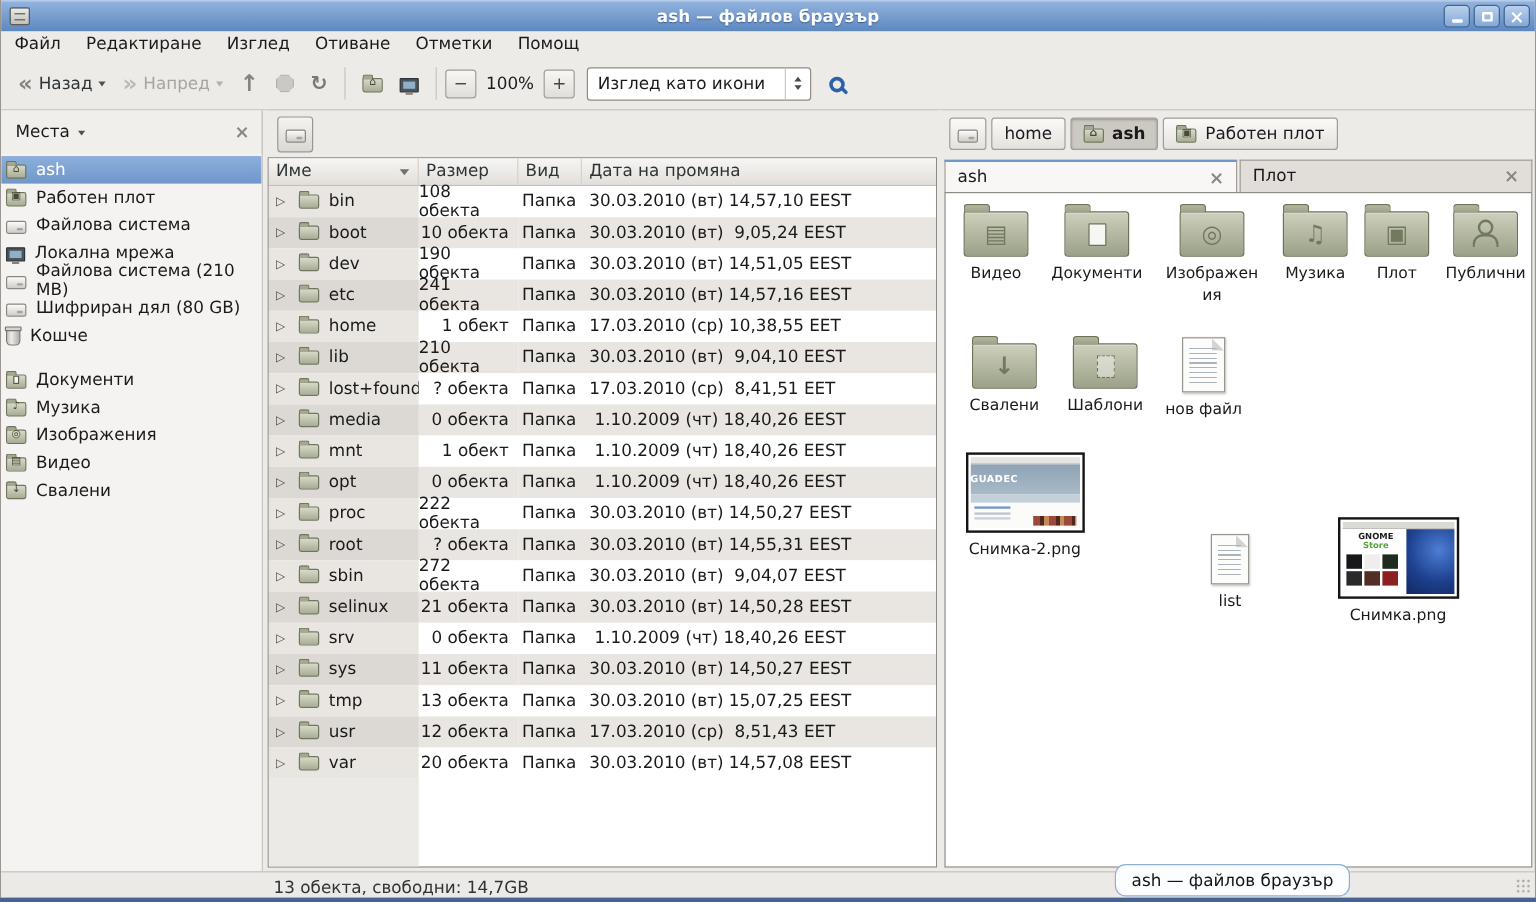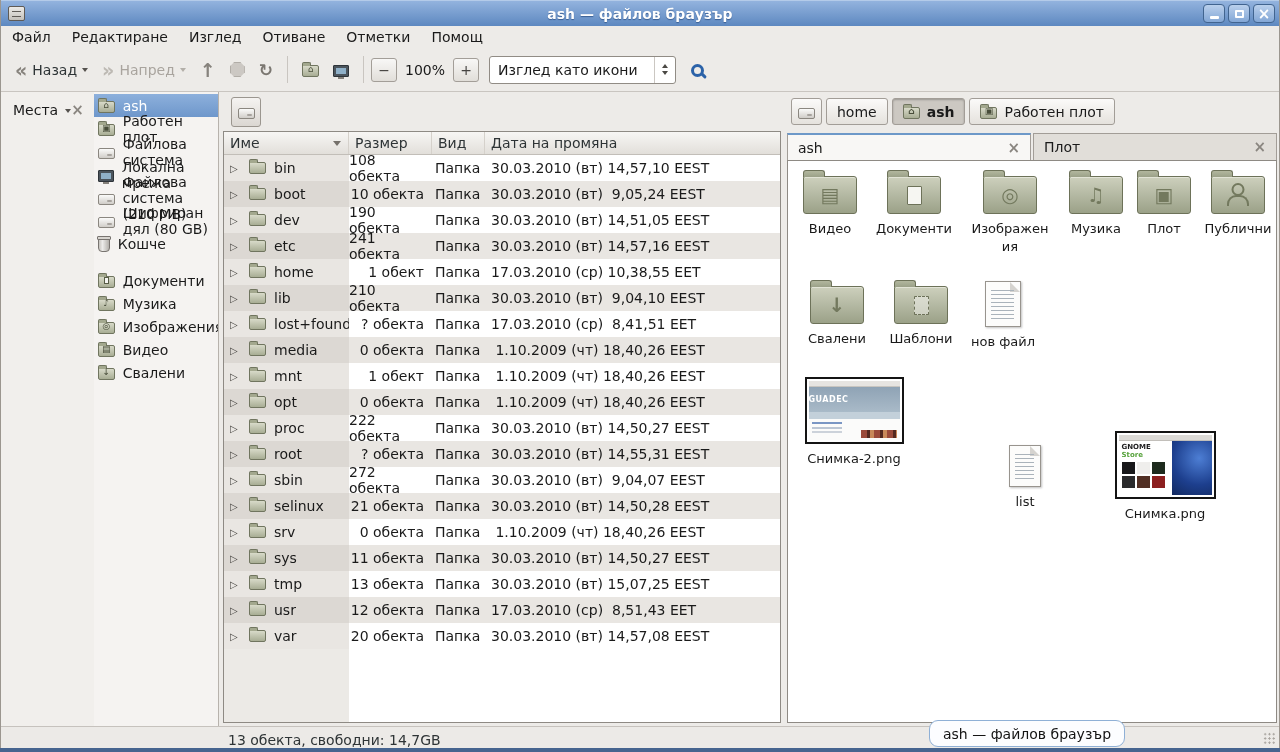--- a/index.html
+++ b/index.html
@@ -56,21 +56,21 @@
   .i-search { width:13px; height:13px; border:3px solid #2b62a8; border-radius:50%;
               position:relative; margin:2px 6px 0 8px; }
   .i-search::after { content:""; position:absolute; width:7px; height:3px; background:#2b62a8;
               border-radius:2px; transform:rotate(45deg); right:-6px; bottom:-3px; }
 
   
   .main { flex:1; display:flex; min-height:0; }
   .splitter { width:4px; flex:none; background:#edebe8; }
 
   
-  .sidebar { width:218px; flex:none; display:flex; flex-direction:row; background:#f1efec;
+  .sidebar { width:218px; flex:none; display:flex; flex-direction:column; background:#f1efec;
              border-right:1px solid #b7b2ac; }
   .side-header { height:36px; flex:none; display:flex; align-items:center; padding:0 10px 0 12px; font-size:14px; }
   .side-title-wrap { display:flex; align-items:center; gap:7px; }
   .side-close { margin-left:auto; color:#8a8680; font-size:15px; font-weight:bold; }
   .side-list { flex:1; background:#f5f3f1; padding-top:2px; overflow:hidden; }
   .side-item { height:23px; display:flex; align-items:center; gap:8px; padding-left:4px; font-size:14px; }
   .side-item.selected { background:linear-gradient(#8db0dc,#6e97cb); color:#fff; }
   .side-sep { height:10px; margin-bottom:4px; }
 
   
@@ -186,21 +186,21 @@
   .tg-sky { height:7px; flex:none; background:#c3d0da; }
   .tg-body { flex:1; background:#fbfbfa; position:relative; }
   .tg-body::before { content:""; position:absolute; left:3px; top:3px; width:30px; height:2px;
           background:#7a96c4; box-shadow:0 5px 0 #bcc6d4, 0 9px 0 #ccd2da; }
   .tg-strip { position:absolute; right:3px; bottom:2px; width:36px; height:8px;
           background:repeating-linear-gradient(90deg,#9a4a3a 0 6px,#53281f 6px 9px,#c8895a 9px 13px); }
   .t-store { width:101px; height:68px; }
   .tsr-bar { height:6px; flex:none; background:#dcdad6; border-bottom:1px solid #c2bfba; }
   .tsr-main { flex:1; display:flex; }
   .tsr-left { flex:1.25; background:#fff; padding:2px 0 0 3px; }
-  .tsr-title { font-size:7px; font-weight:bold; display:block; }
+  .tsr-title { font-size:7px; font-weight:bold; display:block;text-align:center; }
   .ts-gnome { color:#1d1d1f; } .ts-store { color:#57a23c; }
   .tsr-grid { display:grid; grid-template-columns:repeat(3,13px); gap:2px; margin-top:3px; }
   .tsr-grid i { display:block; height:12px; }
   .tsr-right { flex:1; background:radial-gradient(circle at 68% 32%, #4d7ed4, #1d3f8e 58%, #12295f); }
   .t-desktop { width:101px; height:71px; }
   .td-bar { height:4px; flex:none; background:#d6d3cf; }
   .td-main { flex:1; background:#fcfcfb; position:relative; }
   .td-main::before { content:""; position:absolute; left:4px; top:4px; width:8px; height:34px;
           background:repeating-linear-gradient(#b9c4d3 0 5px, transparent 5px 10px); }
   .td-dlg { position:absolute; left:24px; top:7px; width:58px; height:42px; background:#f1efec;

